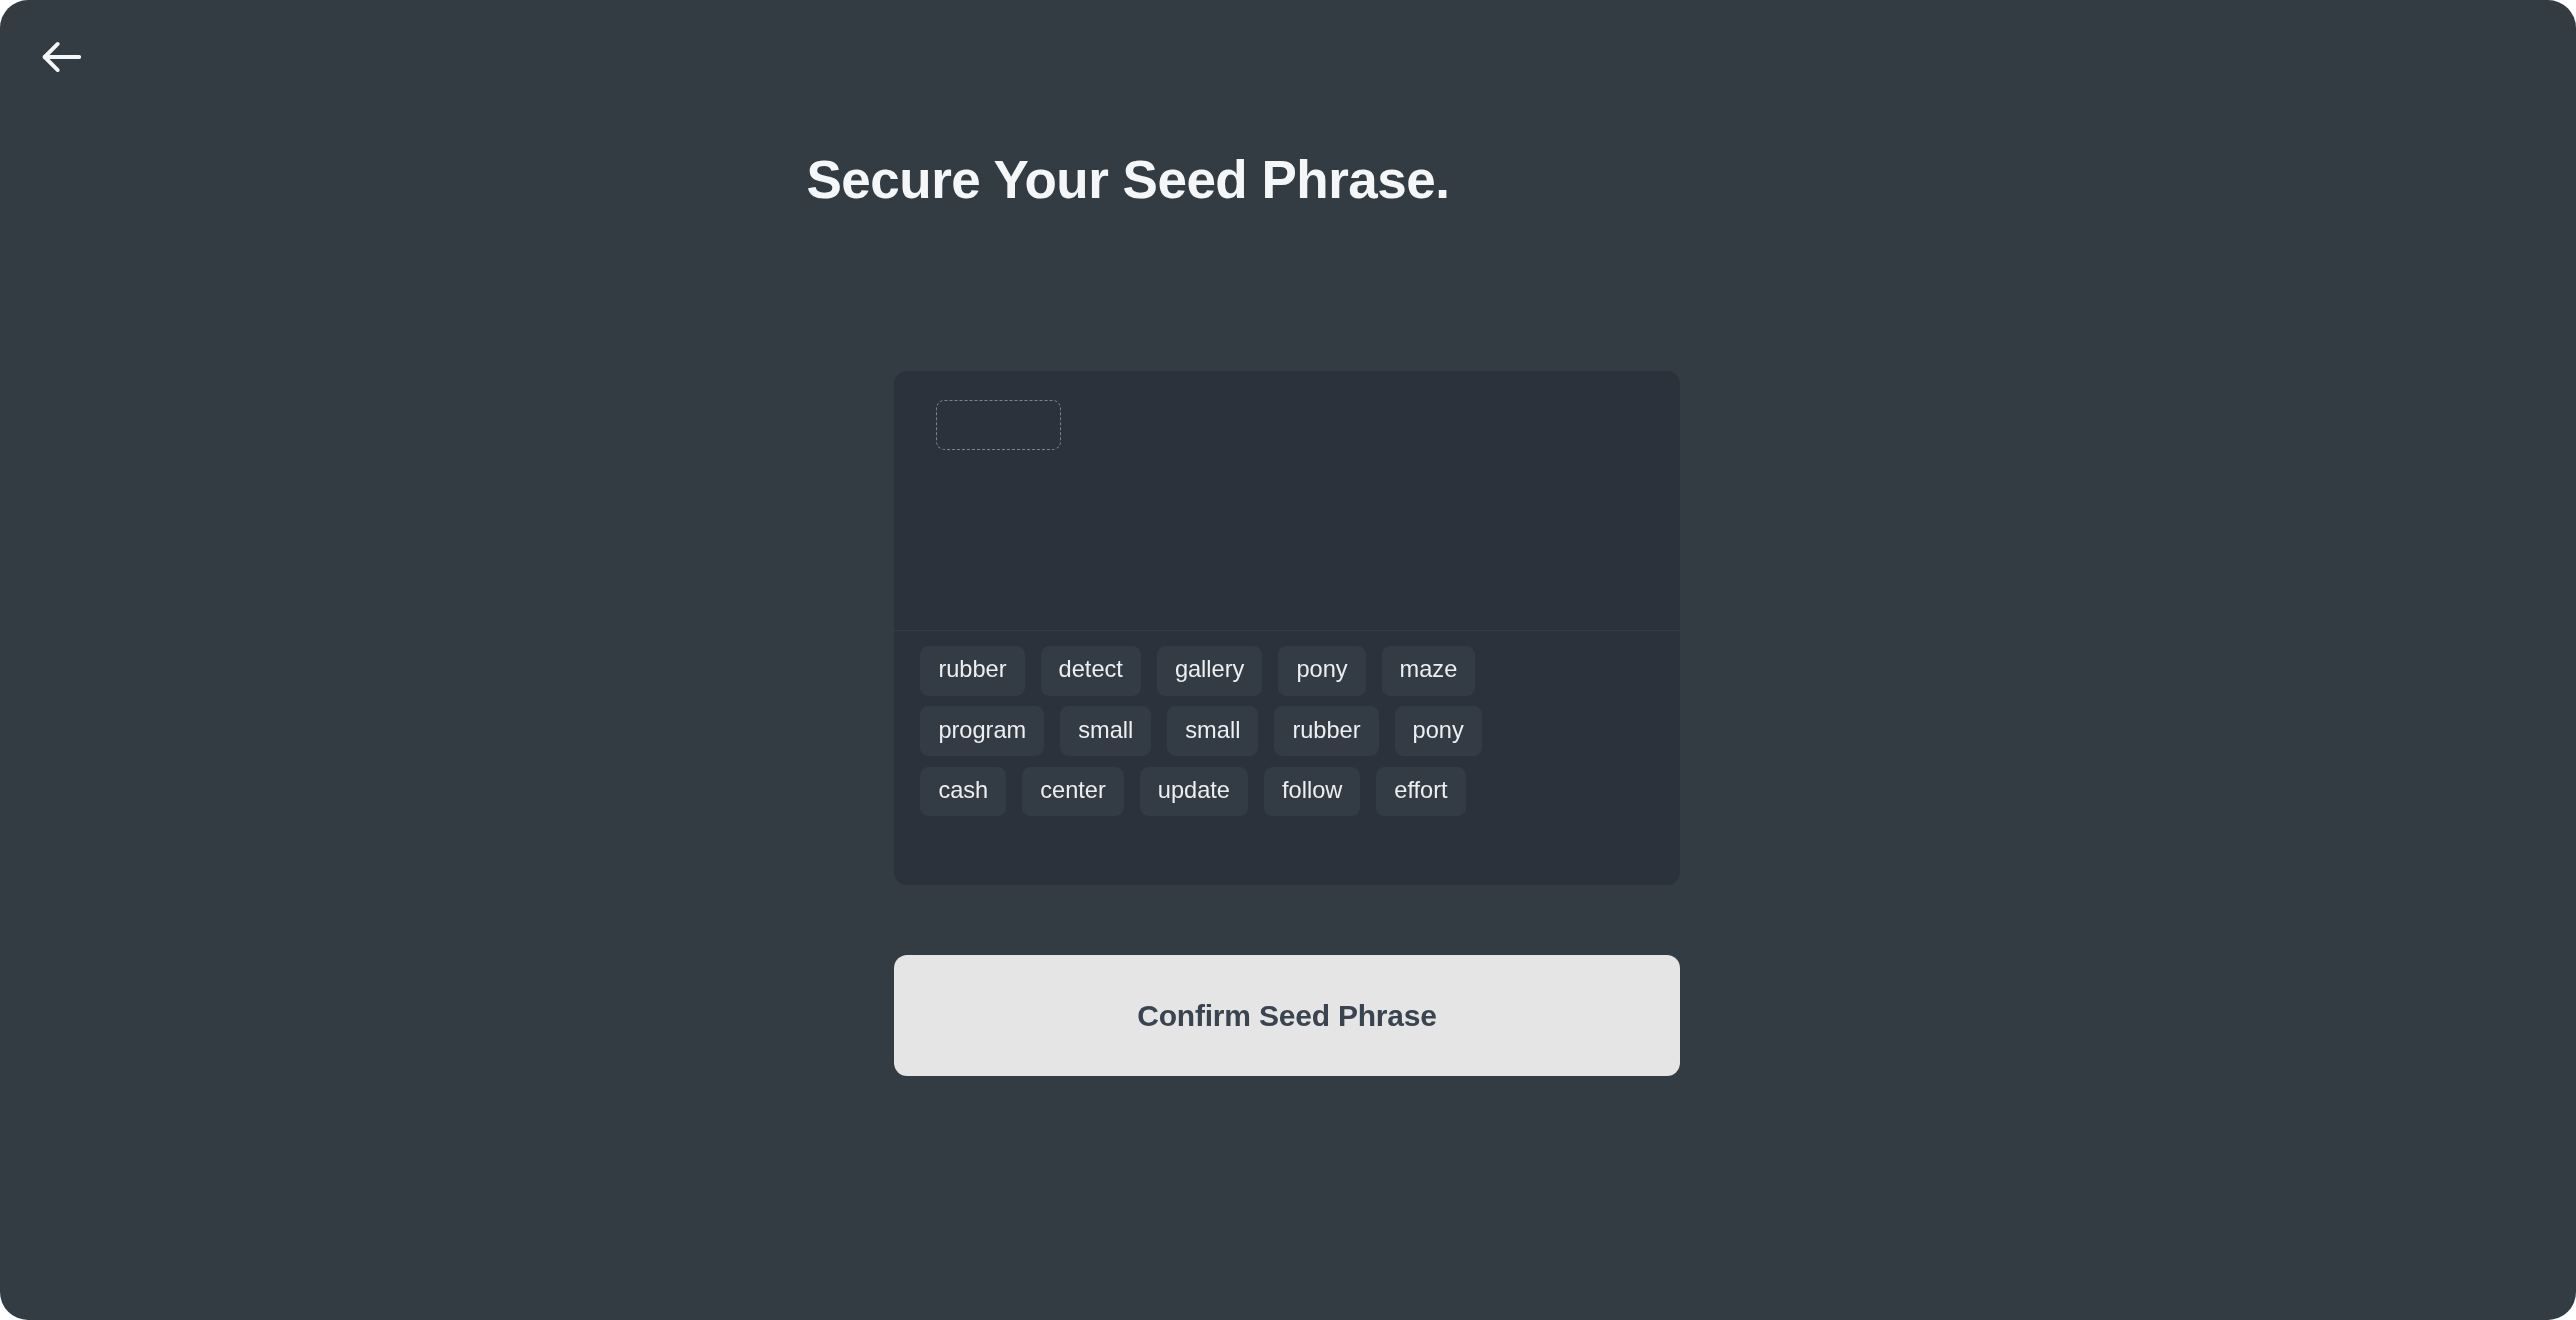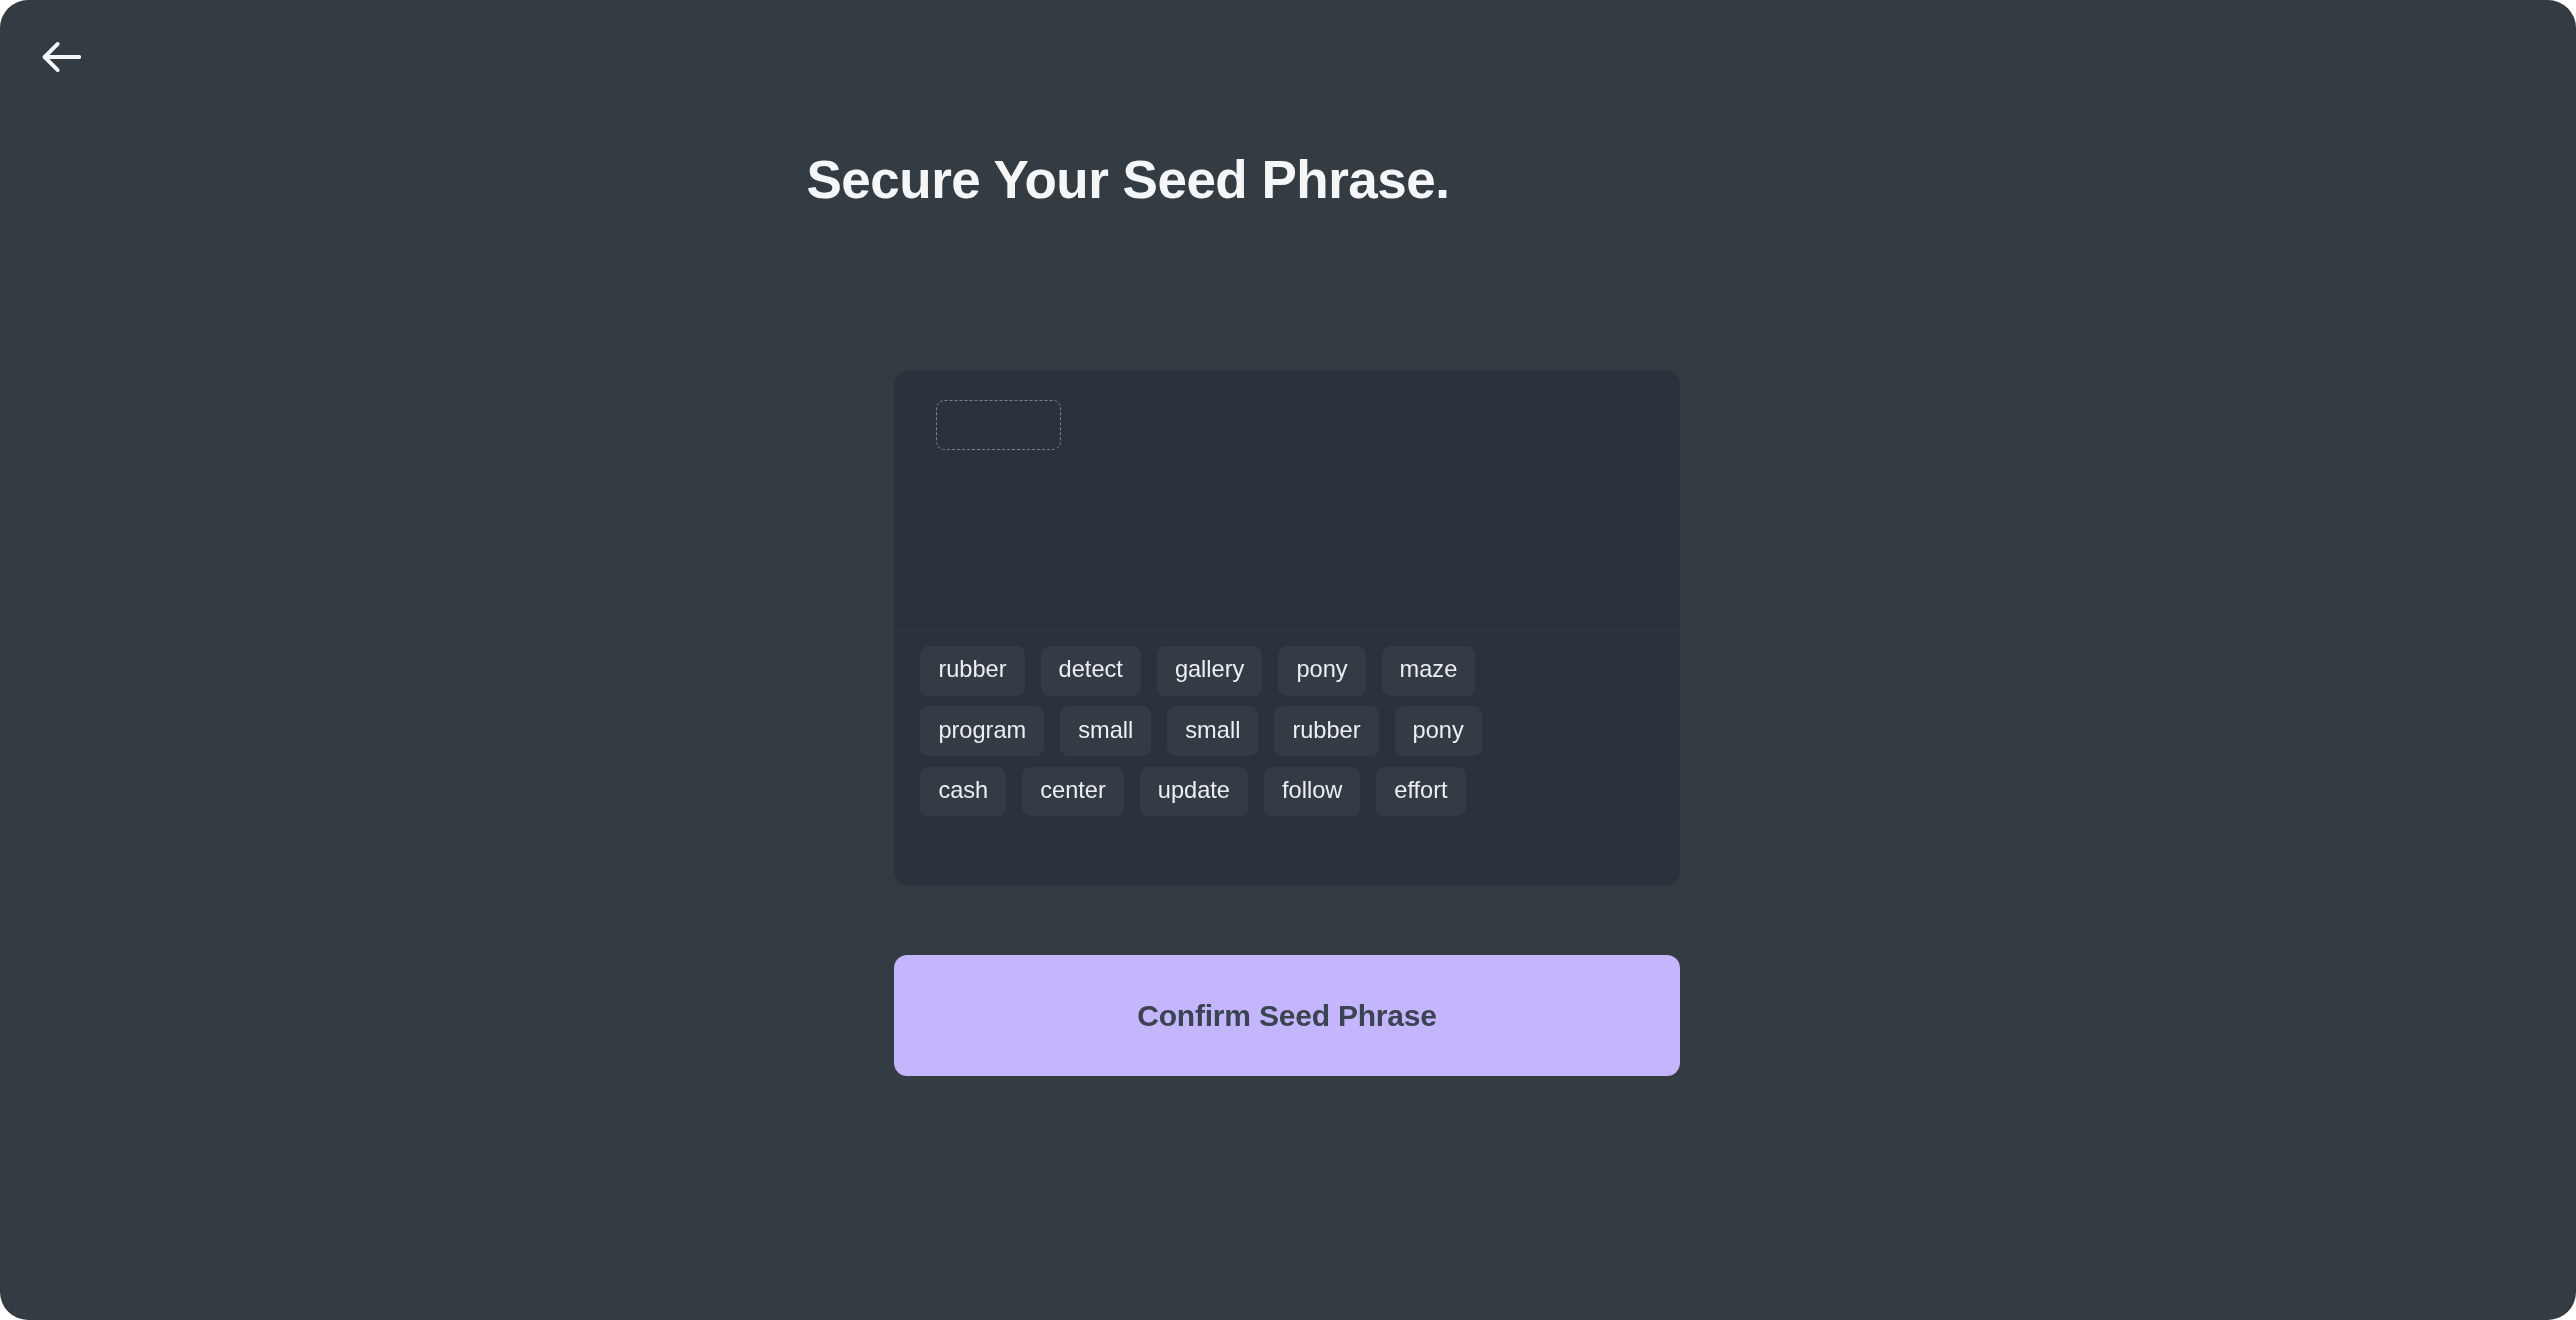--- a/index.html
+++ b/index.html
@@ -105,21 +105,21 @@
 
   
   .confirm-btn {
     position: absolute;
     left: 894px;
     top: 955px;
     width: 786px;
     height: 121px;
     border-radius: 13.2px;
     border: none;
-    background: #c4b5fd;
+    background: #e5e5e5;
     color: #3a4450;
     font-size: 30px;
     font-weight: bold;
     font-family: "Liberation Sans", sans-serif;
     letter-spacing: -0.2px;
     cursor: default;
   }
 </style>
 </head>
 <body>

